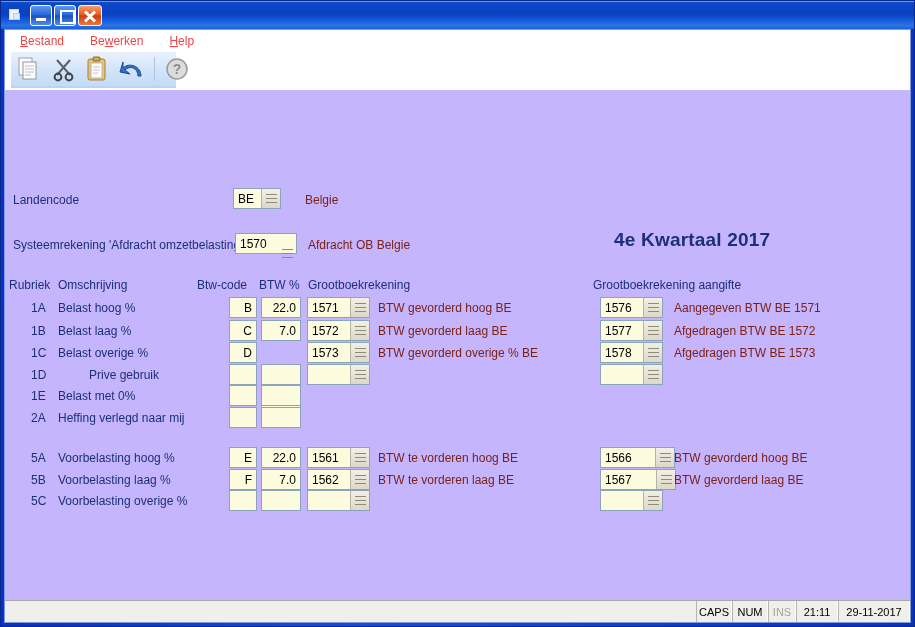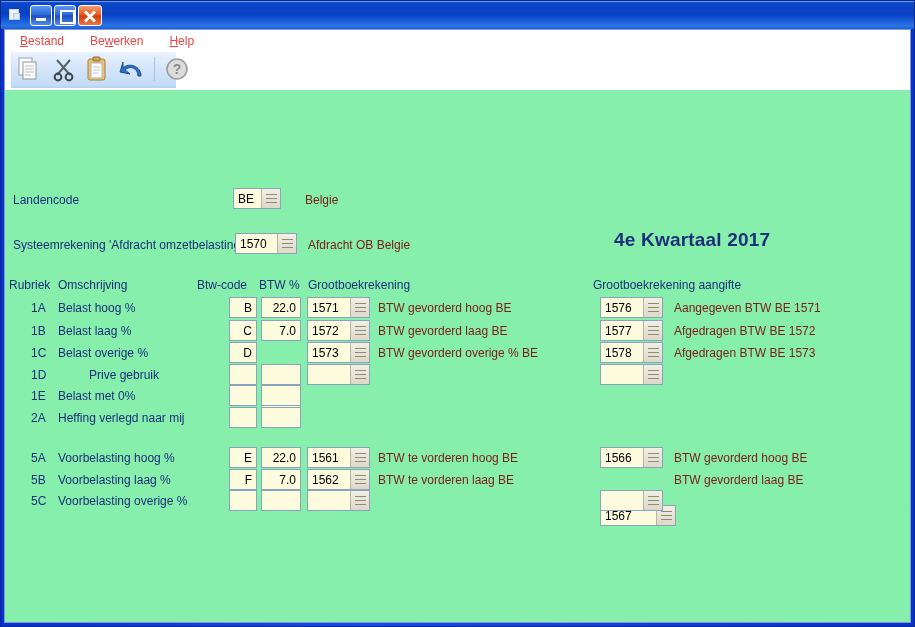--- a/index.html
+++ b/index.html
@@ -165,21 +165,21 @@
   .tbsep {
     width: 1px; height: 24px;
     background: #ffffff;
     border-left: 1px solid #a8c4e6;
     margin: 0 3px;
   }
 
   
   #form {
     flex: 1 1 auto;
-    background: #86efac;
+    background: #c4b5fd;
     position: relative;
     font-size: 12px;
     overflow: hidden;
   }
   .lbl {
     position: absolute;
     color: #1d2f7a;
     font-size: 12px;
     white-space: nowrap;
   }
@@ -348,21 +348,21 @@
         <div class="val">BE</div>
         <div class="lkp">
             <span></span>
             <span></span>
             <span></span>
           </div>
       </div>
       <div class="desc" style="left:300px; top:103px;">Belgie</div>
 
       <div class="lbl" style="left:8px; top:148px;">Systeemrekening 'Afdracht omzetbelasting'</div>
-      <div class="fld" style="left:230px; top:143px; width:62px;">
+      <div class="fld" style="left:230px; top:143px; width:62px;align-items:center;">
         <div class="val">1570</div>
         <div class="lkp">
             <span></span>
             <span></span>
             <span></span>
           </div>
       </div>
       <div class="desc" style="left:303px; top:148px;">Afdracht OB Belgie</div>
 
       <div id="quarter" style="left:574px; top:139px;">4e Kwartaal 2017</div>
@@ -508,21 +508,21 @@
       </div>
       <div class="fld" style="left:302px; top:357px; width:63px;">
         <div class="val">1561</div>
         <div class="lkp">
             <span></span>
             <span></span>
             <span></span>
           </div>
       </div>
       <div class="desc" style="left:373px; top:361px;">BTW te vorderen hoog BE</div>
-      <div class="fld" style="left:595px; top:357px; width:63px;">
+      <div class="fld" style="left:595px; top:357px; width:75px;">
         <div class="val">1566</div>
         <div class="lkp">
             <span></span>
             <span></span>
             <span></span>
           </div>
       </div>
       <div class="desc" style="left:669px; top:361px;">BTW gevorderd hoog BE</div>
 
       <div class="lbl" style="left:26px; top:383px;">5B</div>
@@ -535,21 +535,21 @@
       </div>
       <div class="fld" style="left:302px; top:379px; width:63px;">
         <div class="val">1562</div>
         <div class="lkp">
             <span></span>
             <span></span>
             <span></span>
           </div>
       </div>
       <div class="desc" style="left:373px; top:383px;">BTW te vorderen laag BE</div>
-      <div class="fld" style="left:595px; top:379px; width:76px;margin-top:36px;">
+      <div class="fld" style="left:595px; top:379px; width:76px;">
         <div class="val">1567</div>
         <div class="lkp">
             <span></span>
             <span></span>
             <span></span>
           </div>
       </div>
       <div class="desc" style="left:669px; top:383px;">BTW gevorderd laag BE</div>
 
       <div class="lbl" style="left:26px; top:404px;">5C</div>
@@ -572,15 +572,23 @@
         <div class="val"></div>
         <div class="lkp">
             <span></span>
             <span></span>
             <span></span>
           </div>
       </div>
 
     </div>
 
+    <div id="statusbar">
+      <div id="status-main"></div>
+      <div class="statcell" style="width:36px;">CAPS</div>
+      <div class="statcell" style="width:36px;">NUM</div>
+      <div class="statcell dim" style="width:28px;">INS</div>
+      <div class="statcell" style="width:42px;">21:11</div>
+      <div class="statcell" style="width:72px;">29-11-2017</div>
+    </div>
 
   </div>
 </div>
 
 </body></html>

